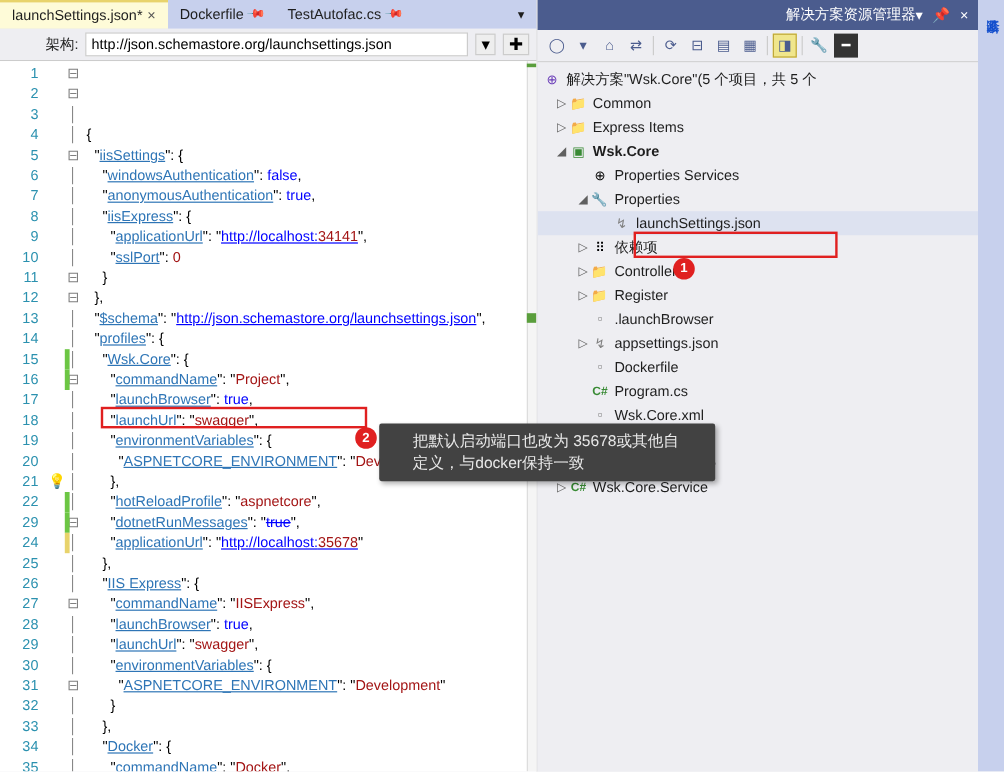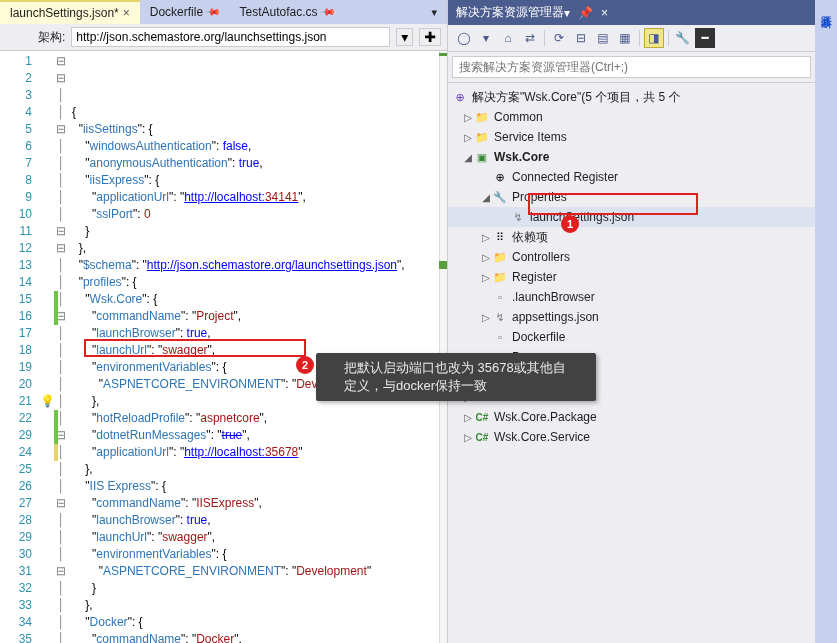--- a/index.html
+++ b/index.html
@@ -15,32 +15,32 @@
 .tab .pin { transform: rotate(45deg); color: #555; font-size: 10px; }
 .schema-bar { display: flex; align-items: center; padding: 3px 6px; background: #eeeef2; border-bottom: 1px solid #ccc; gap: 6px; }
 .schema-label { color: #1e1e1e; margin-left: 32px; }
 .schema-input { flex: 1; padding: 2px 4px; border: 1px solid #ccc; font-size: 12px; background: #fff; }
 .schema-btn { padding: 0 4px; border: 1px solid #ccc; background: #eee; cursor: pointer; font-size: 14px; line-height: 16px; }
 .editor { flex: 1; display: flex; background: #fff; overflow: hidden; font-family: Consolas, monospace; font-size: 13px; }
 .gutter { width: 40px; background: #fff; color: #2b91af; text-align: right; padding-right: 8px; line-height: 17px; padding-top: 2px; }
 .fold-col { width: 14px; background: #fff; color: #808080; text-align: center; line-height: 17px; padding-top: 2px; font-size: 11px; }
 .code { flex: 1; line-height: 17px; padding: 2px 0 0 4px; white-space: pre; position: relative; }
 .ln { height: 17px; }
-.k { color: #2e75b6; }
+.k { color: #2e75b6; text-decoration: underline; }
 .s { color: #a31515; }
 .b { color: #0000ff; }
 .l { color: #0000ff; text-decoration: underline; }
 .p { color: #000; }
 .mark-col { width: 14px; background: #fff; line-height: 17px; padding-top: 2px; text-align: center; font-size: 12px; }
 .mark-col .bulb { color: #d9a500; }
 .redbox1 { position: absolute; border: 2px solid #e02020; left: 84px; top: 339px; width: 222px; height: 18px; }
 .redbox2 { position: absolute; border: 2px solid #e02020; left: 528px; top: 193px; width: 170px; height: 22px; }
 .badge { position: absolute; width: 18px; height: 18px; border-radius: 50%; background: #e02020; color: #fff; display: flex; align-items: center; justify-content: center; font-size: 11px; font-weight: bold; }
 .tooltip { position: absolute; background: #424242; color: #e8e8e8; padding: 6px 28px; border-radius: 2px; font-size: 13px; z-index: 10; box-shadow: 2px 2px 4px rgba(0,0,0,.3); }
-.panel-header { background: #4b5c8e; color: #fff; padding: 4px 8px; display: flex; justify-content: flex-start; align-items: center; }
+.panel-header { background: #4b5c8e; color: #fff; padding: 4px 8px; display: flex; justify-content: flex-end; align-items: center; }
 .panel-header .ctrls { display: flex; gap: 8px; font-size: 11px; }
 .toolbar { display: flex; padding: 3px 6px; gap: 2px; border-bottom: 1px solid #ccc; background: #eeeef2; align-items: center; }
 .tb-btn { width: 20px; height: 20px; display: flex; align-items: center; justify-content: center; color: #4b5c8e; cursor: pointer; font-size: 12px; }
 .tb-sep { width: 1px; height: 16px; background: #ccc; margin: 0 2px; }
 .tb-btn.hl { background: #f0e68c; border: 1px solid #c0a838; }
 .search-box { padding: 4px; border-bottom: 1px solid #ccc; }
 .search-input { width: 100%; padding: 3px 6px; border: 1px solid #ccc; color: #888; font-size: 12px; }
 .tree { padding: 4px 0; background: #eeeef2; flex: 1; overflow: auto; }
 .tree-row { display: flex; align-items: center; height: 20px; cursor: pointer; padding-right: 4px; }
 .tree-row.sel { background: #dde2f0; }
@@ -225,47 +225,44 @@
     <span class="tb-btn">⟳</span>
     <span class="tb-btn">⊟</span>
     <span class="tb-btn">▤</span>
     <span class="tb-btn">▦</span>
     <span class="tb-sep"></span>
     <span class="tb-btn hl">◨</span>
     <span class="tb-sep"></span>
     <span class="tb-btn">🔧</span>
     <span class="tb-btn" style="background:#333;color:#fff">━</span>
   </div>
-  <div class="search-box">
-    <input class="search-input" placeholder="搜索解决方案资源管理器(Ctrl+;)" style="">
-  </div>
   <div class="tree">
     <div class="tree-row" style="padding-left:4px">
         <span class="ticon sln">⊕</span>
         <span class="tree-label">解决方案"Wsk.Core"(5 个项目，共 5 个</span>
       </div>
     <div class="tree-row" style="padding-left:14px">
         <span class="expander">▷</span>
         <span class="ticon folder">📁</span>
         <span class="tree-label">Common</span>
       </div>
     <div class="tree-row" style="padding-left:14px">
         <span class="expander">▷</span>
         <span class="ticon folder">📁</span>
-        <span class="tree-label">Service Items</span>
+        <span class="tree-label">Express Items</span>
       </div>
     <div class="tree-row" style="padding-left:14px">
         <span class="expander">◢</span>
         <span class="ticon proj">▣</span>
         <span class="tree-label bold">Wsk.Core</span>
       </div>
     <div class="tree-row" style="padding-left:32px">
         <span class="expander"></span>
         <span class="ticon">⊕</span>
-        <span class="tree-label">Connected Register</span>
+        <span class="tree-label">Properties Services</span>
       </div>
     <div class="tree-row" style="padding-left:32px">
         <span class="expander">◢</span>
         <span class="ticon">🔧</span>
         <span class="tree-label">Properties</span>
       </div>
     <div class="tree-row sel" style="padding-left:50px">
         <span class="expander"></span>
         <span class="ticon file">↯</span>
         <span class="tree-label">launchSettings.json</span>

